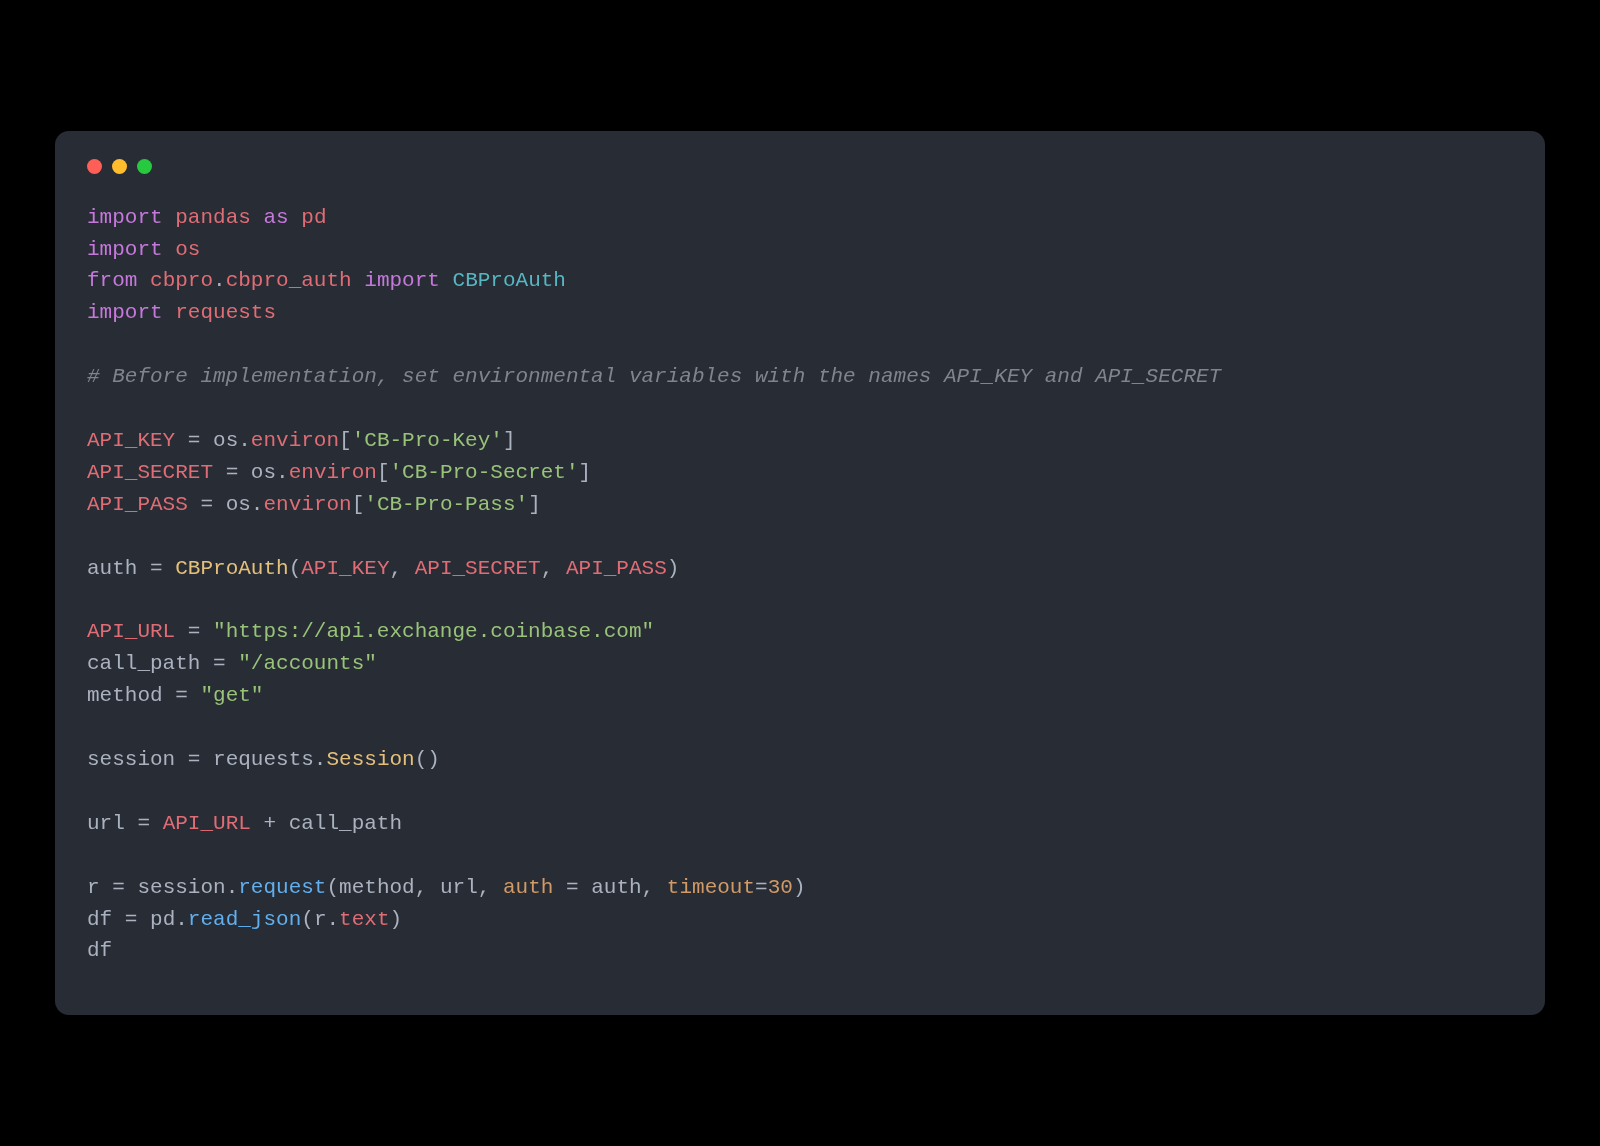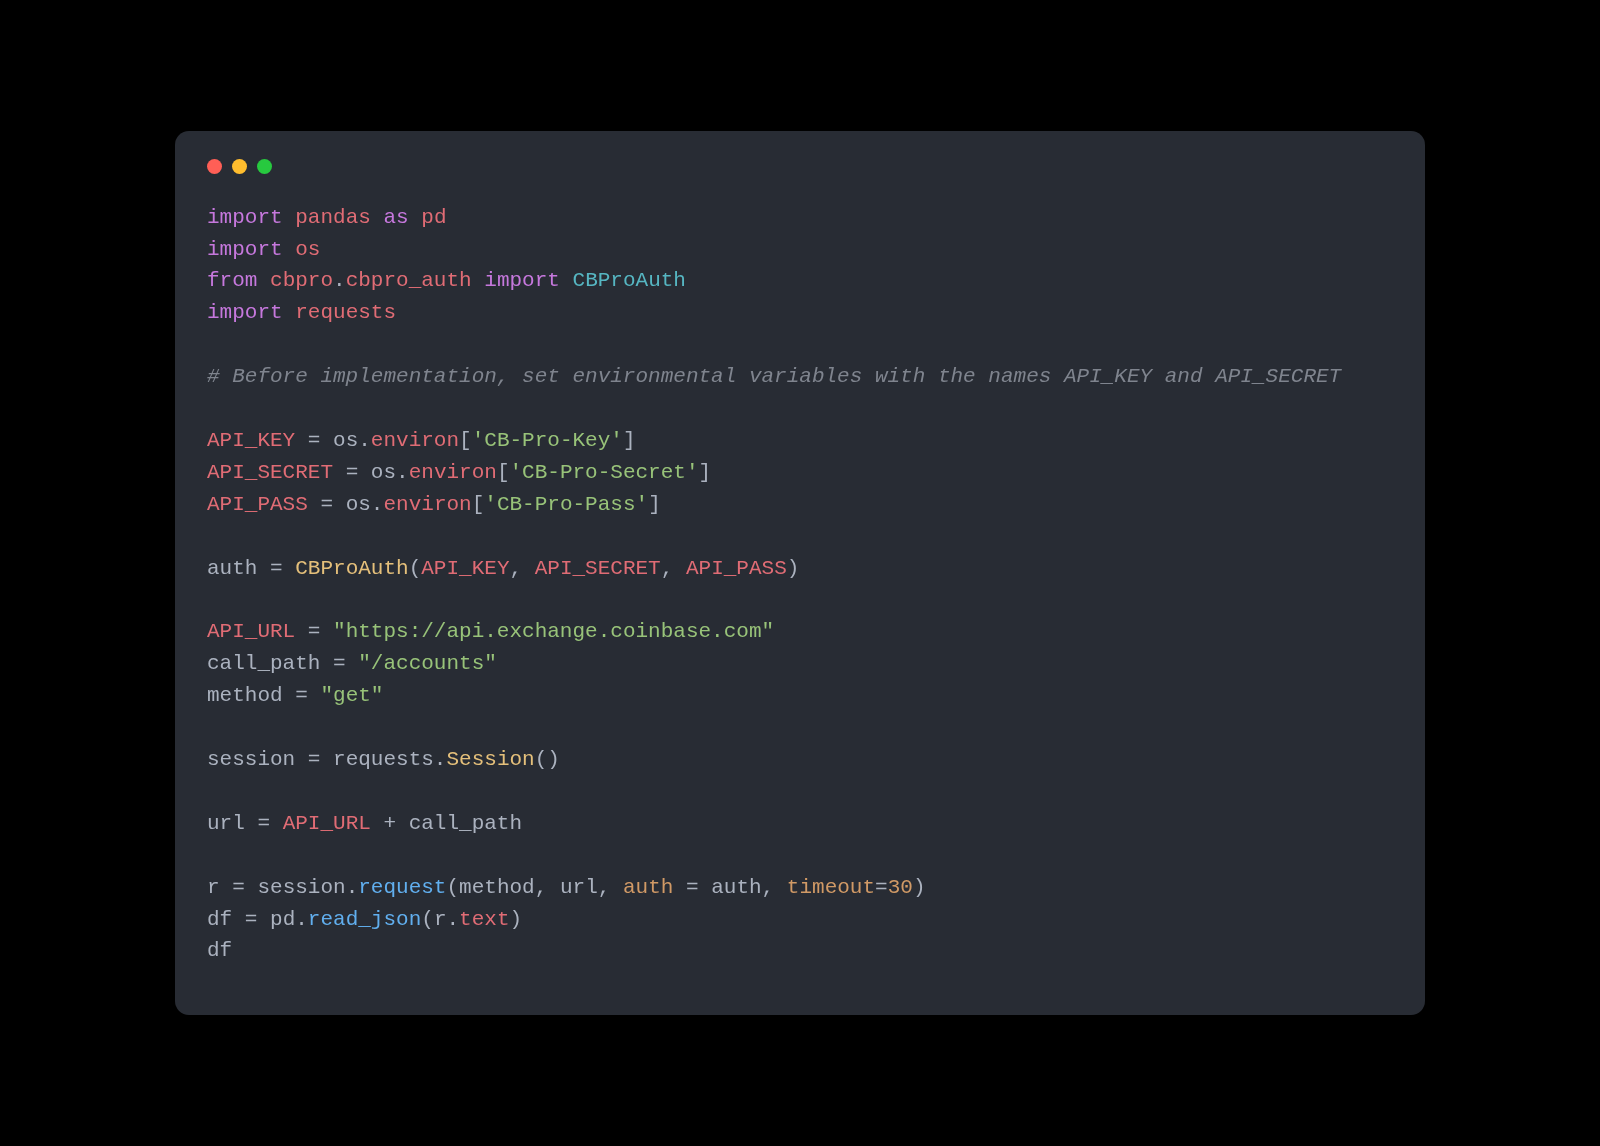--- a/index.html
+++ b/index.html
@@ -6,21 +6,21 @@
   body {
     background: #000;
     width: 1600px;
     height: 1146px;
     display: flex;
     align-items: center;
     justify-content: center;
     font-family: "SF Mono", "Monaco", "Menlo", "Consolas", "Liberation Mono", monospace;
   }
   .window {
-    width: 1250px;
+    width: 1490px;
     background: #282c34;
     border-radius: 14px;
     padding: 28px 32px 48px 32px;
     box-shadow: 0 20px 60px rgba(0,0,0,0.5);
   }
   .titlebar {
     display: flex;
     gap: 10px;
     margin-bottom: 28px;
   }

